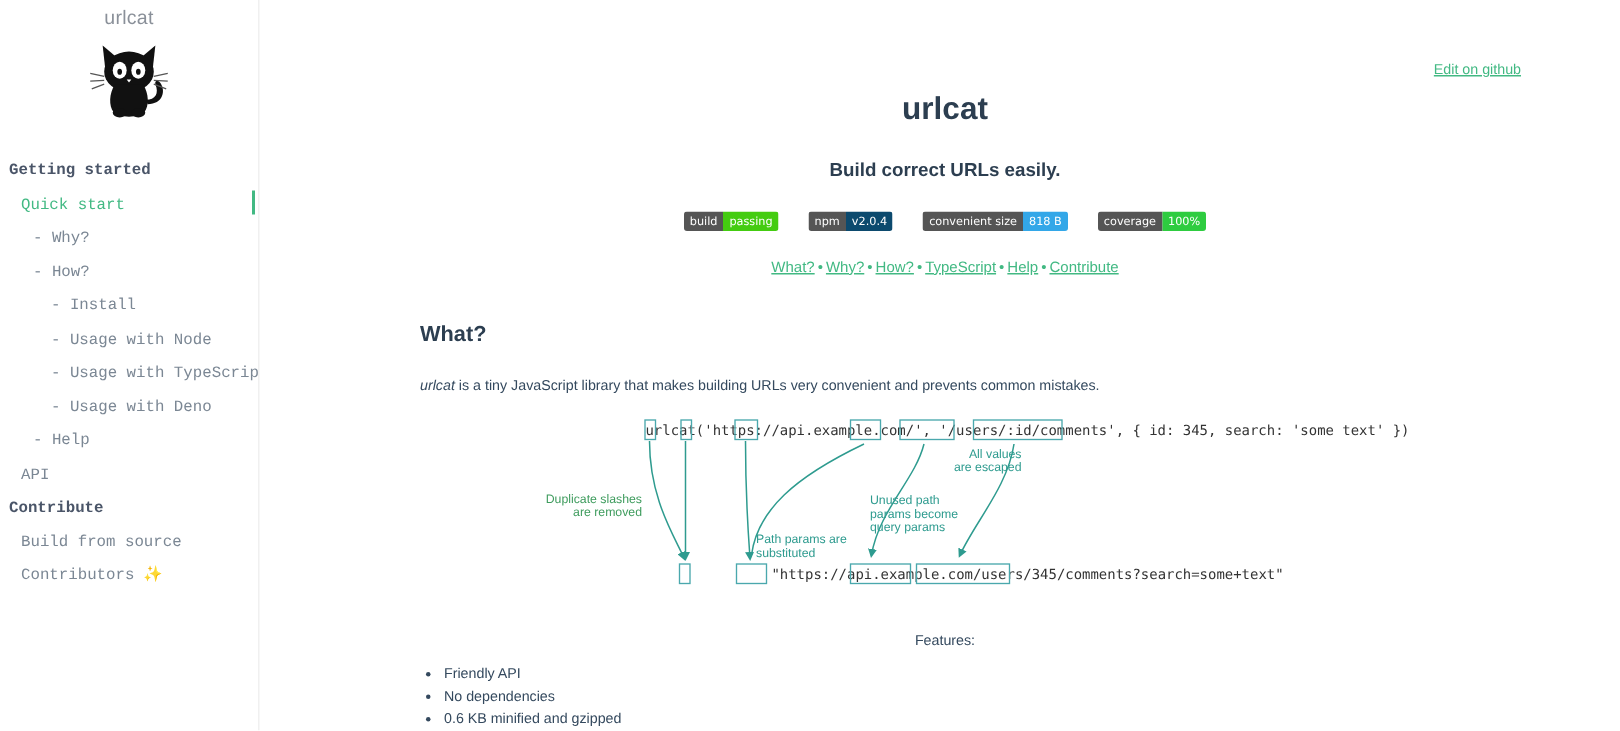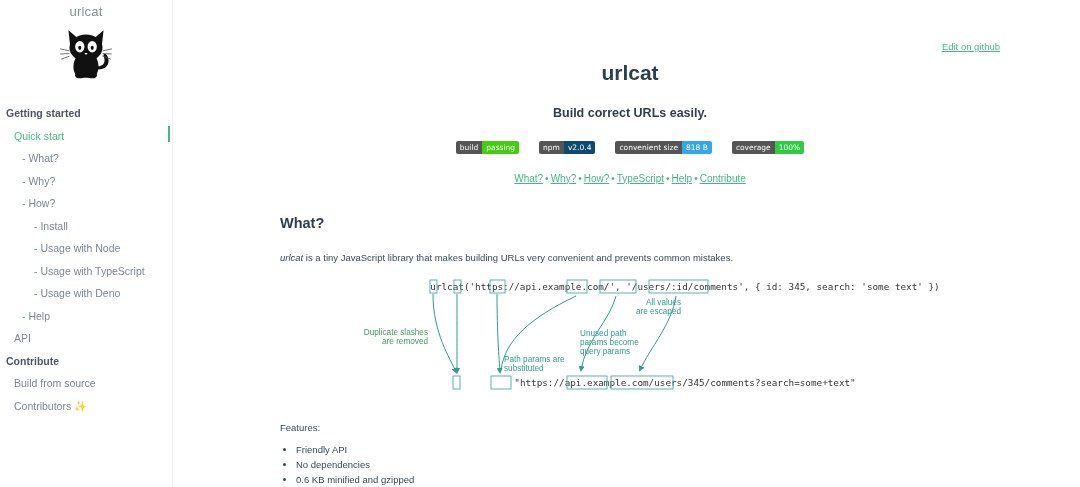--- a/index.html
+++ b/index.html
@@ -24,21 +24,21 @@
   .sidebar-title {
     text-align: center;
     font-size: 13px;
     color: #8a9099;
     padding-top: 4px;
     letter-spacing: .2px;
   }
   .logo-wrap { text-align: center; margin-top: 3px; }
   .logo-wrap svg { display: inline-block; }
 
-  .nav { margin-top: 14px; }
+  .nav { margin-top: 14px; font-family: Liberation Mono, monospace; }
   .nav-item {
     display: block;
     font-size: 10.5px;
     line-height: 1;
     padding: 6px 0 6px 0;
     color: #7b8794;
     text-decoration: none;
     position: relative;
     white-space: nowrap;
   }
@@ -58,21 +58,21 @@
   
   .main {
     flex: 1;
     position: relative;
     padding: 0;
     height: 487px;
     overflow: hidden;
   }
   .edit-link {
     position: absolute;
-    top: 41px; right: 80px;
+    top: 41px; right: 66px;
     font-size: 9.5px;
     color: #42b983;
     text-decoration: underline;
   }
   .content { padding: 0 100px 0 107px; }
 
   .page-title {
     text-align: center;
     font-size: 21px;
     font-weight: bold;
@@ -129,21 +129,21 @@
     line-height: 1;
   }
   .para {
     font-size: 9.5px;
     color: #34495e;
     margin: 21px 0 0 0;
     line-height: 1.4;
   }
   .para em { font-style: italic; }
 
-  .features-label { font-size: 9.5px; color: #34495e; margin: 28px 0 0 0; }
+  .features-label { font-size: 9.5px; color: #34495e; margin: 28px 0 0 0; text-align: center; }
   ul.features { margin: 10px 0 0 0; padding-left: 16px; }
   ul.features li { font-size: 9.5px; color: #34495e; line-height: 1.55; }
 
   
   .diagram {
     position: relative;
     margin-top: 14px;
     height: 116px;
     width: 100%;
   }
@@ -188,21 +188,20 @@
           <path d="M92 56 L110 52"></path>
             <path d="M92 61 L110 62"></path>
             <path d="M92 66 L108 72"></path>
         </g>
       </svg>
     </div>
 
     <nav class="nav">
       <a class="nav-item lvl0" href="#">Getting started</a>
       <a class="nav-item lvl1 active" href="#">Quick start</a>
-      <a class="nav-item lvl2" href="#">- What?</a>
       <a class="nav-item lvl2" href="#">- Why?</a>
       <a class="nav-item lvl2" href="#">- How?</a>
       <a class="nav-item lvl3" href="#">- Install</a>
       <a class="nav-item lvl3" href="#">- Usage with Node</a>
       <a class="nav-item lvl3" href="#">- Usage with TypeScript</a>
       <a class="nav-item lvl3" href="#">- Usage with Deno</a>
       <a class="nav-item lvl2" href="#">- Help</a>
       <a class="nav-item lvl1" href="#">API</a>
       <a class="nav-item lvl0" href="#">Contribute</a>
       <a class="nav-item lvl1" href="#">Build from source</a>

